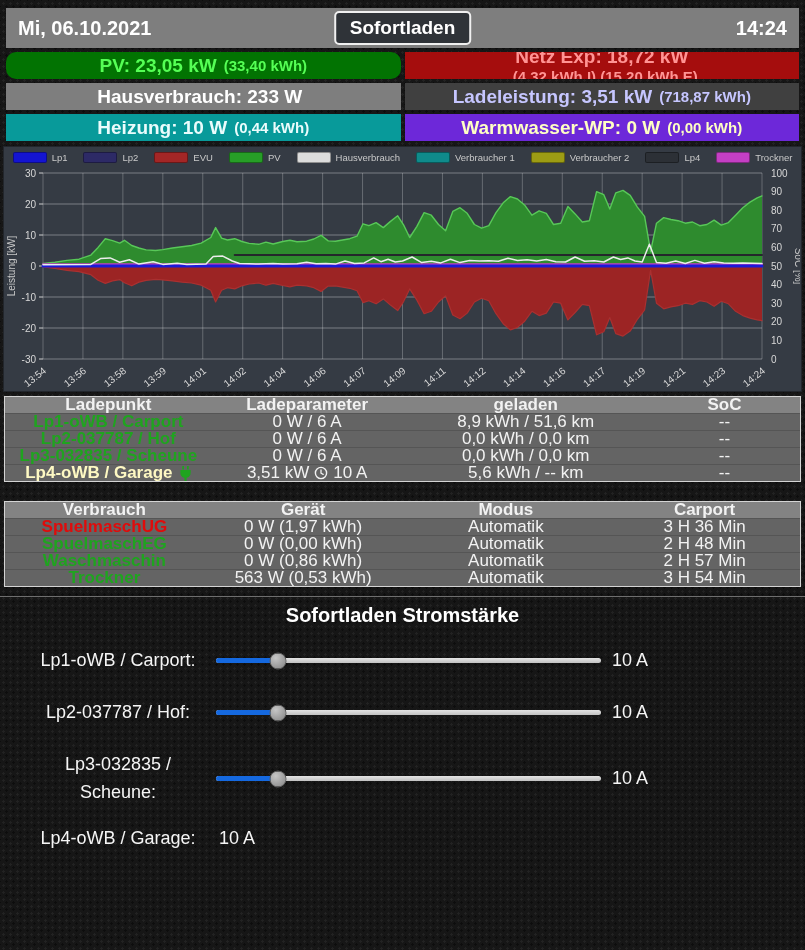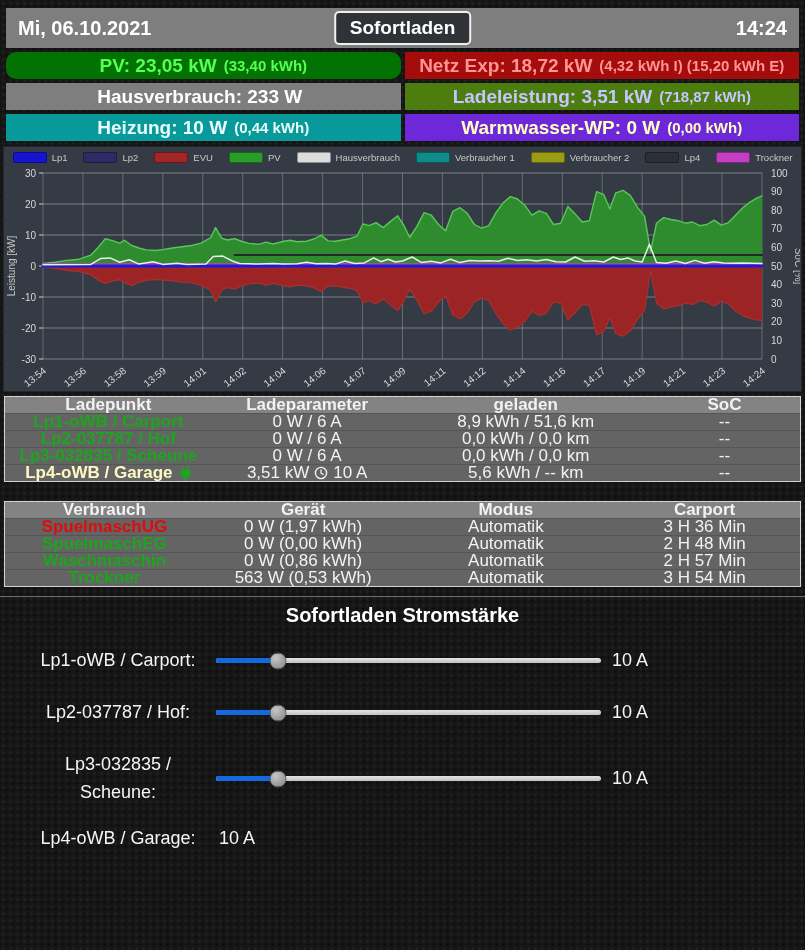--- a/index.html
+++ b/index.html
@@ -89,29 +89,29 @@
   <span>Mi, 06.10.2021</span>
   <button class="mode-btn">Sofortladen</button>
   <span>14:24</span>
 </div>
 
 <div class="tiles">
   <div class="tile" style="background: rgb(2, 115, 2); color: rgb(85, 255, 85); border-radius: 10px;">
     <span class="main">PV: 23,05 kW</span>
     <span class="sub">(33,40 kWh)</span>
   </div>
-  <div class="tile" style="background: rgb(165, 13, 13); color: rgb(255, 148, 148);">
+  <div class="tile" style="background: rgb(165, 13, 13); color: rgb(255, 148, 148); flex-direction: column;">
     <span class="main">Netz Exp: 18,72 kW</span>
     <span class="sub">(4,32 kWh I) (15,20 kWh E)</span>
   </div>
   <div class="tile" style="background: rgb(126, 126, 126); color: rgb(255, 255, 255);">
     <span class="main">Hausverbrauch: 233 W</span>
     <span class="sub"></span>
   </div>
-  <div class="tile" style="background: #4d7c0f; color: rgb(198, 198, 255);">
+  <div class="tile" style="background: #404040; color: rgb(198, 198, 255);">
     <span class="main">Ladeleistung: 3,51 kW</span>
     <span class="sub">(718,87 kWh)</span>
   </div>
   <div class="tile" style="background: rgb(8, 154, 154); color: rgb(234, 252, 252);">
     <span class="main">Heizung: 10 W</span>
     <span class="sub">(0,44 kWh)</span>
   </div>
   <div class="tile" style="background: #6d28d9; color: rgb(255, 255, 196);">
     <span class="main">Warmwasser-WP: 0 W</span>
     <span class="sub">(0,00 kWh)</span>

